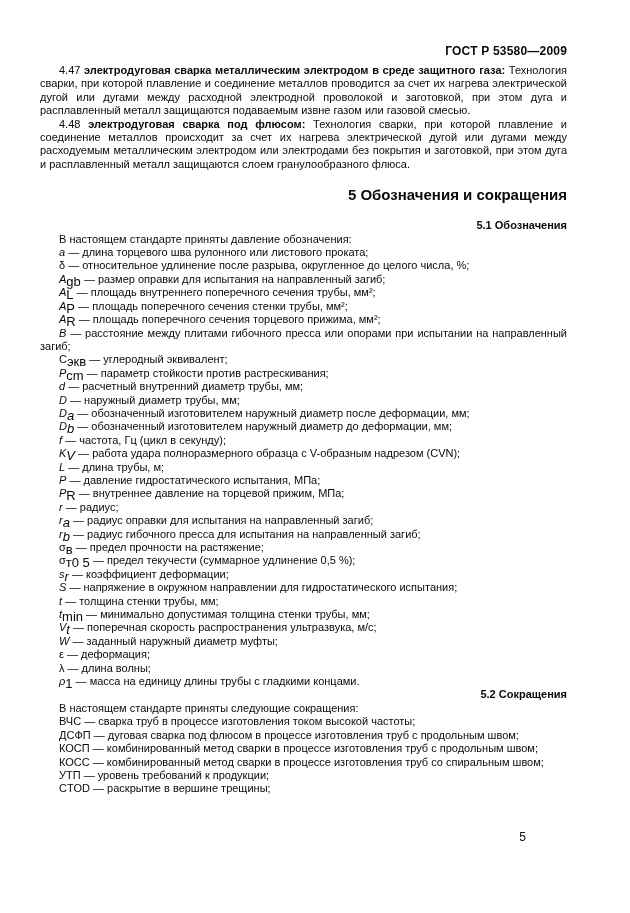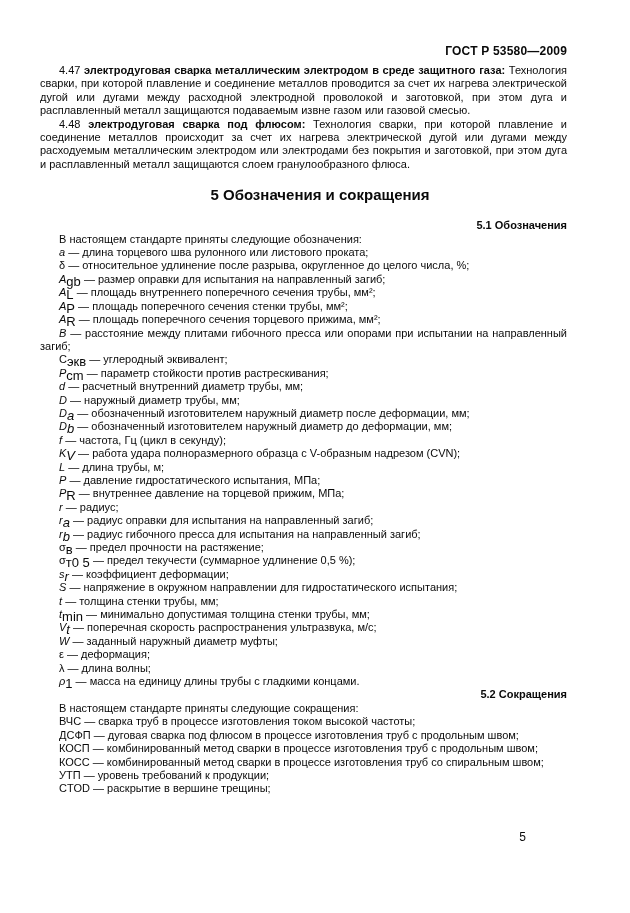--- a/index.html
+++ b/index.html
@@ -16,21 +16,21 @@
     text-align:right;font-size:12px;font-weight:700;
     letter-spacing:.2px;
   }
   .content{
     position:absolute;top:64px;left:40px;width:527px;
     font-size:11px;line-height:13.4px;text-align:justify;
   }
   .para{margin:0;text-indent:19px;}
   .section-title{
     font-size:15px;font-weight:700;line-height:19px;
-    margin:14px 0 15px 0;text-indent:33px;text-align:center;
+    margin:14px 0 15px 0;text-indent:33px;text-align:right;
   }
   .subhead{font-weight:700;margin:0;text-indent:33px;text-align:right;}
   .item{margin:0;text-indent:19px;}
   .sym{white-space:nowrap;}
   sub{font-size:13px;line-height:0;letter-spacing:0;}
   .it{font-style:italic;}
   b{font-weight:700;}
   .pagenum{
     position:absolute;top:830px;right:44px;
     font-size:12px;line-height:14px;
@@ -50,21 +50,21 @@
     <div>
 
         <p class="para"><span>4.47</span> <b>электродуговая сварка металлическим электродом в среде защитного газа:</b><span> Технология сварки, при которой плавление и соединение металлов проводится за счет их нагрева электрической дугой или дугами между расходной электродной проволокой и заготовкой, при этом дуга и расплавленный металл защищаются подаваемым извне газом или газовой смесью.</span></p>
 
         <p class="para"><span>4.48</span> <b>электродуговая сварка под флюсом:</b><span> Технология сварки, при которой плавление и соединение металлов происходит за счет их нагрева электрической дугой или дугами между расходуемым металлическим электродом или электродами без покрытия и заготовкой, при этом дуга и расплавленный металл защищаются слоем гранулообразного флюса.</span></p>
       </div>
 
     <h1 class="section-title">5 Обозначения и сокращения</h1>
 
     <p class="subhead">5.1 Обозначения</p>
-    <p class="para">В настоящем стандарте приняты следующие обозначения:</p>
+    <p class="para">В настоящем стандарте приняты давление обозначения:</p>
 
     <div>
 
         <p class="item"><span class="sym"><span class="it">a</span><sub></sub></span> <span>— длина торцевого шва рулонного или листового проката;</span></p>
 
         <p class="item"><span class="sym"><span>δ</span><sub></sub></span> <span>— относительное удлинение после разрыва, округленное до целого числа, %;</span></p>
 
         <p class="item"><span class="sym"><span class="it">A</span><sub>gb</sub></span> <span>— размер оправки для испытания на направленный загиб;</span></p>
 
         <p class="item"><span class="sym"><span class="it">A</span><sub>L</sub></span> <span>— площадь внутреннего поперечного сечения трубы, мм²;</span></p>

